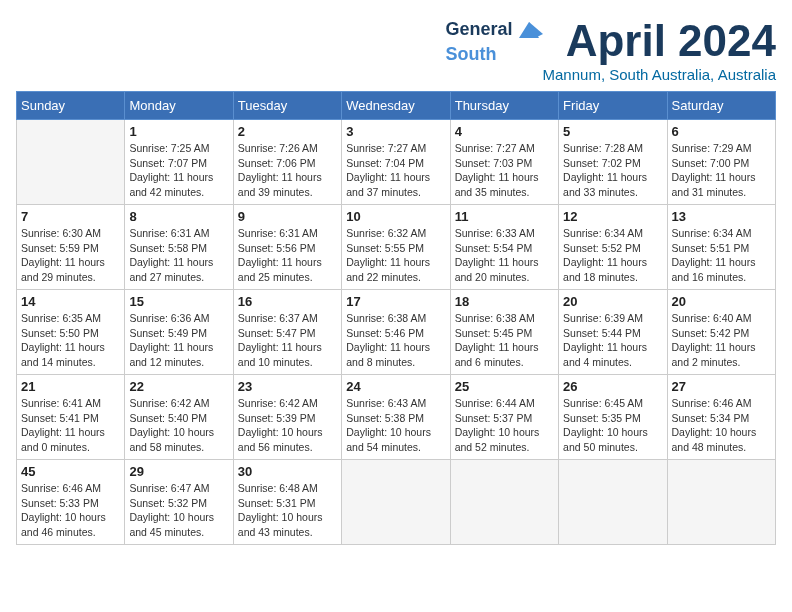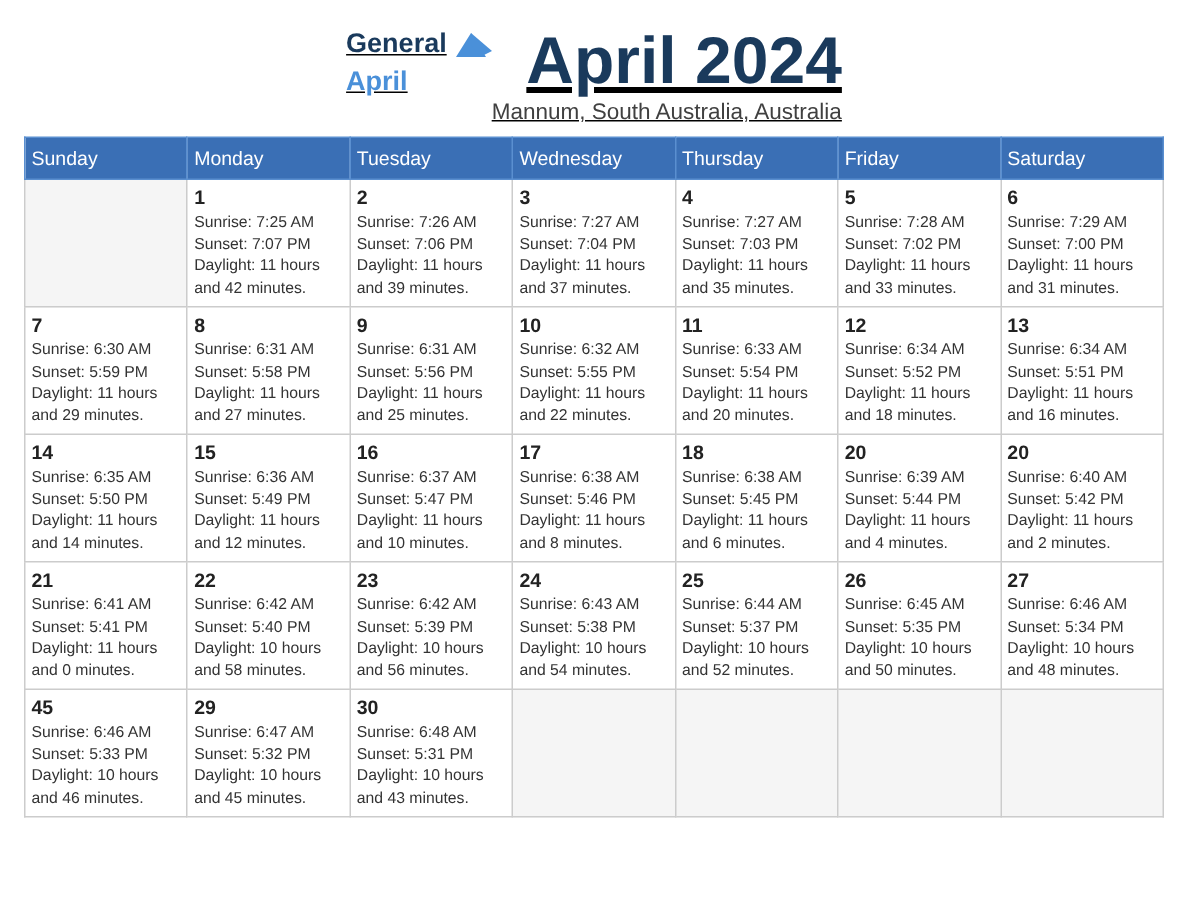--- a/index.html
+++ b/index.html
@@ -5,24 +5,23 @@
     * { box-sizing: border-box; margin: 0; padding: 0; }
     body {
       font-family: Arial, sans-serif;
       background: #fff;
       width: 792px;
       min-height: 612px;
       padding: 16px;
     }
     .header {
       display: flex;
-      justify-content: center;
+      justify-content: flex-end;
       align-items: flex-start;
       margin-bottom: 8px;
-      text-decoration: underline;
     }
     .logo {
       display: flex;
       align-items: center;
     }
     .logo-text {
       font-size: 18px;
       font-weight: bold;
       color: #1a3a5c;
       line-height: 1.2;
@@ -38,21 +37,21 @@
     .title-area {
       text-align: right;
     }
     .month-title {
       font-size: 44px;
       font-weight: bold;
       color: #1a3a5c;
     }
     .subtitle {
       font-size: 15px;
-      color: #404040;
+      color: #0369a1;
     }
     table {
       width: 100%;
       border-collapse: collapse;
       font-size: 11px;
     }
     thead tr {
       background: #3a6fb5;
       color: #fff;
     }
@@ -95,21 +94,21 @@
 </head>
 <body>
 
 <div class="header">
   <div class="logo">
     <div>
       <div class="logo-text">
         General<svg class="logo-icon" viewBox="0 0 28 20" style="display:inline;vertical-align:middle;margin-left:2px;">
             <polygon points="4,18 14,2 24,18" fill="#4a90d9"></polygon>
             <polygon points="14,2 28,14 20,18 14,10" fill="#4a90d9"></polygon>
-          </svg><br><span>April</span>
+          </svg><br><span>South</span>
       </div>
     </div>
   </div>
   <div class="title-area">
     <div class="month-title">April 2024</div>
     <div class="subtitle">Mannum, South Australia, Australia</div>
   </div>
 </div>
 
 <table>

